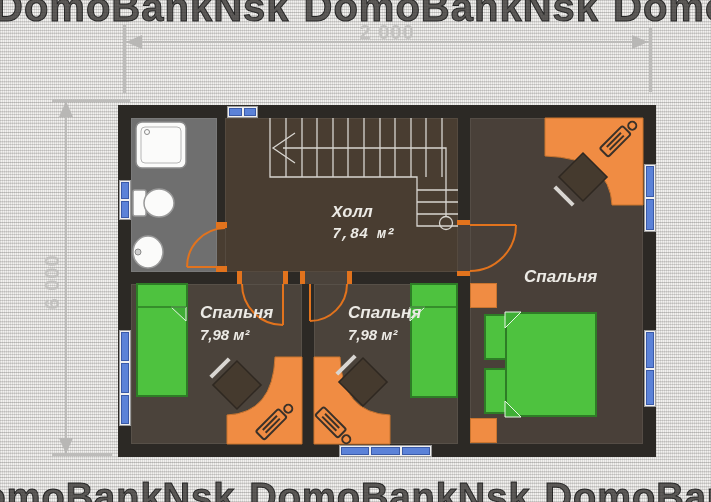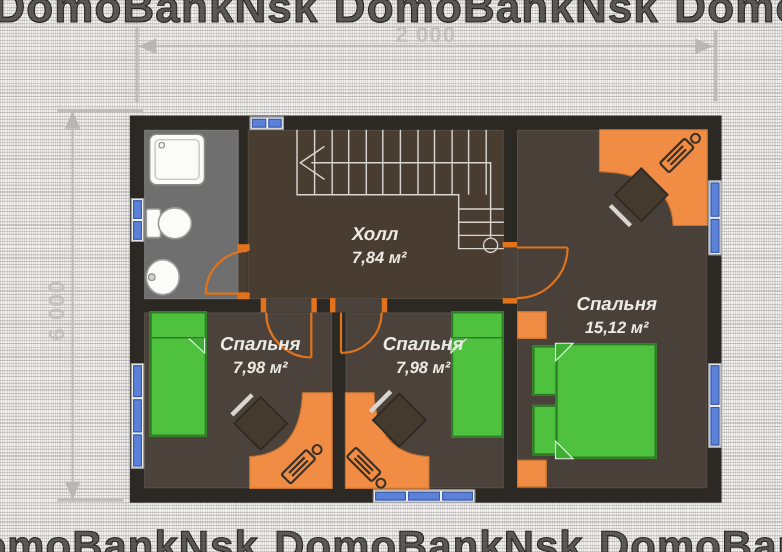--- a/index.html
+++ b/index.html
@@ -36,21 +36,21 @@
   .f-bigbed{background:#494039;}
   .furn-orange{position:absolute;background:#f08c43;border:1px solid #c8742f;box-sizing:border-box;}
   .furn-green{position:absolute;background:#4ec23f;border:2px solid #2e7d26;box-sizing:border-box;}
   
   .window{position:absolute;display:flex;gap:2px;background:#efefef;border:1px solid #9a9a9a;padding:1px;box-sizing:border-box;}
   .window.v{flex-direction:column;}
   .pane{flex:1;background:#5b82d8;border:1px solid #3a5aa8;}
   
   .room-label{position:absolute;color:#eceae5;font-style:italic;font-weight:bold;white-space:nowrap;line-height:1.35;}
   .room-label .nm{font-size:17px;}
-  .room-label .ar{font-size:15px;text-align:center;}
+  .room-label .ar{font-size:15px;}
   svg.overlay{position:absolute;left:0;top:0;pointer-events:none;}
 </style>
 </head>
 <body>
 
 <div class="screen">
 
   <div class="wm-row wm-top"><span>DomoBankNsk</span><span>DomoBankNsk</span><span>DomoBankNsk</span></div>
   <div class="wm-row wm-bottom"><span>DomoBankNsk</span><span>DomoBankNsk</span><span>DomoBankNsk</span></div>
 
@@ -196,30 +196,29 @@
   <div class="window v" style="left:644px;top:330px;width:12px;height:77px;">
     <div class="pane"></div>
       <div class="pane"></div>
   </div>
   <div class="window" style="left:339px;top:445px;width:93px;height:12px;">
     <div class="pane"></div>
       <div class="pane"></div>
       <div class="pane"></div>
   </div>
 
-  <div class="room-label" style="left:320px;top:202px;">
+  <div class="room-label" style="left:332px;top:202px;font-family:Liberation Mono, monospace;">
     <div class="nm">Холл</div>
     <div class="ar">7,84 м²</div>
   </div>
   <div class="room-label" style="left:200px;top:302px;">
     <div class="nm">Спальня</div>
     <div class="ar">7,98 м²</div>
   </div>
   <div class="room-label" style="left:348px;top:302px;">
     <div class="nm">Спальня</div>
     <div class="ar">7,98 м²</div>
   </div>
   <div class="room-label" style="left:524px;top:266px;">
     <div class="nm">Спальня</div>
-    <div class="ar">15,12 м²</div>
   </div>
 
 </div>
 
 </body></html>

